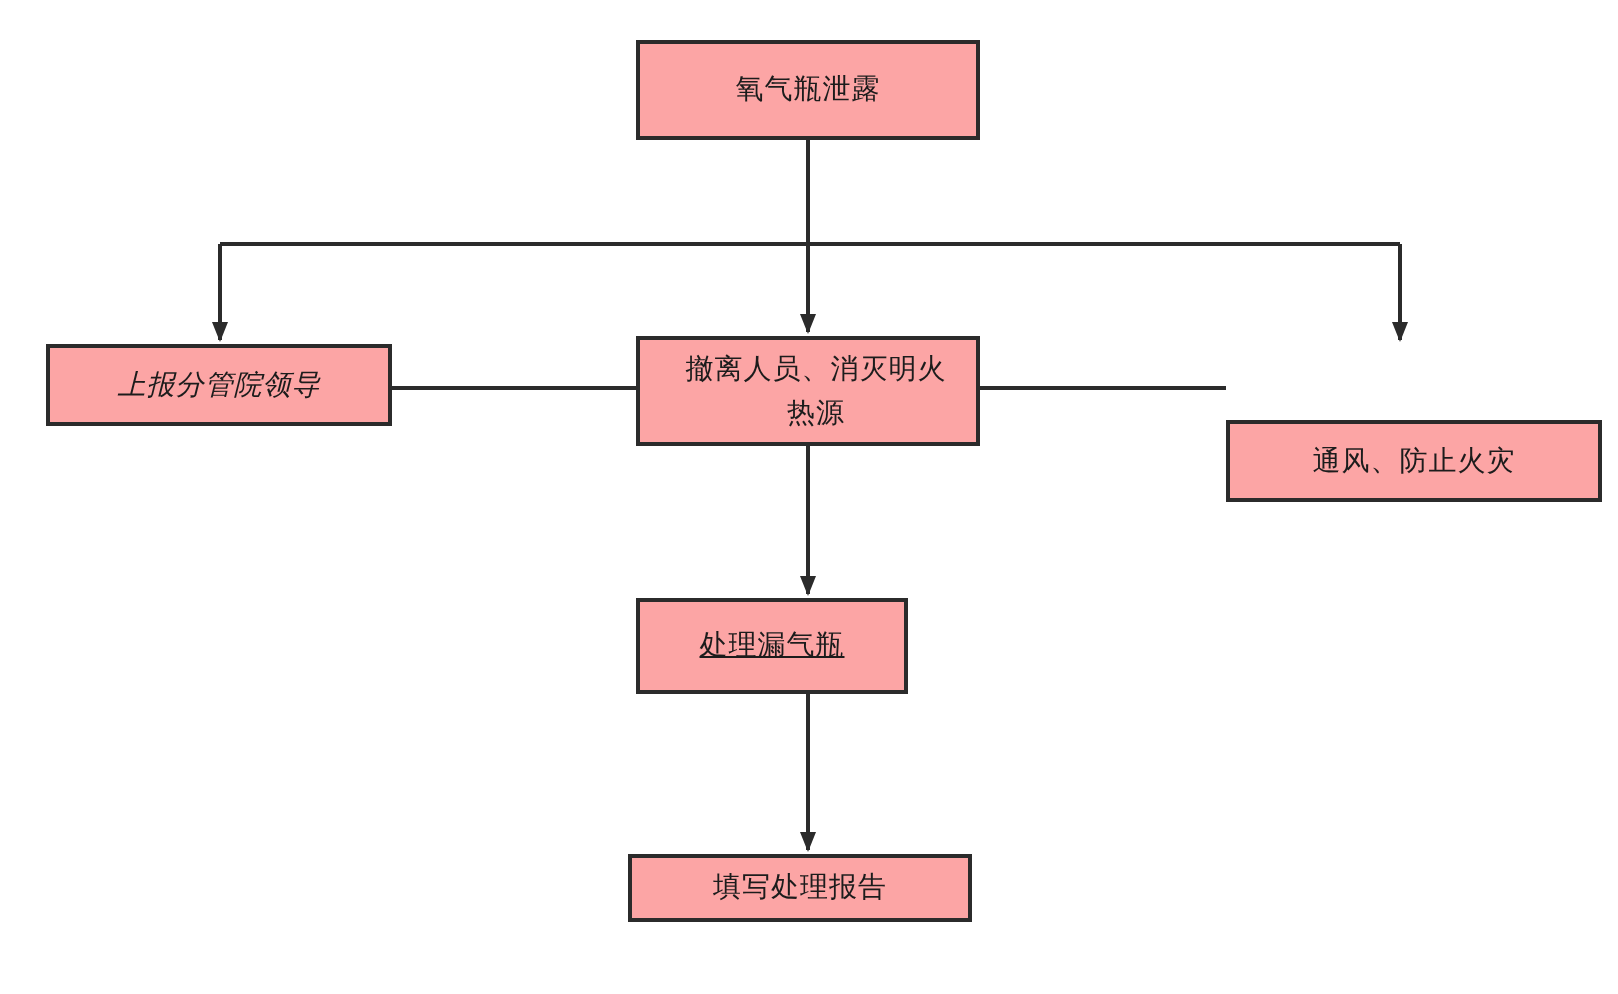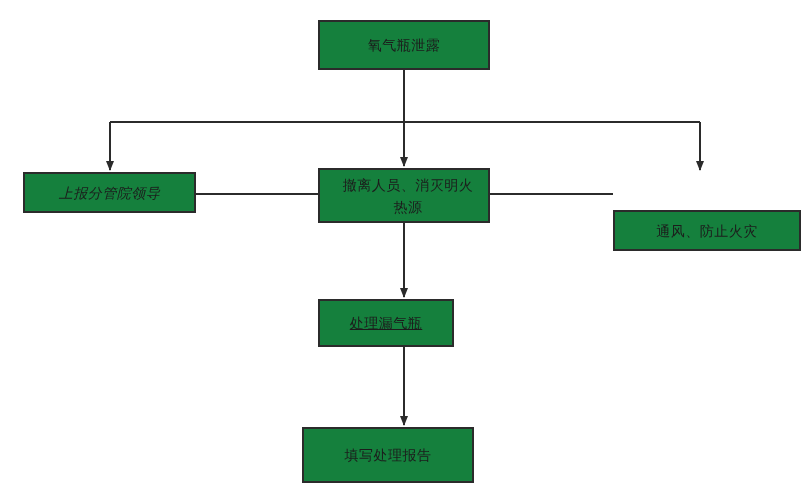--- a/index.html
+++ b/index.html
@@ -24,42 +24,42 @@
     left: 0;
     top: 0;
     width: 809px;
     height: 497px;
     pointer-events: none;
   }
   .node {
     position: absolute;
     box-sizing: border-box;
     border: 2px solid #2b2b2b;
-    background: #15803d;
+    background: #fca5a5;
     display: flex;
     align-items: center;
     justify-content: center;
     text-align: center;
     color: #1c1c1c;
     font-size: 14px;
     line-height: 22px;
     letter-spacing: 0.5px;
     padding: 2px 8px;
   }
   .node-label {
     display: block;
     white-space: pre-line;
   }
   
   #node-leak       { left: 318px; top: 20px;  width: 172px; height: 50px; }
   #node-report-ld  { left: 23px;  top: 172px; width: 173px; height: 41px; font-style: italic; }
   #node-evacuate   { left: 318px; top: 168px; width: 172px; height: 55px; padding-left: 16px; }
   #node-ventilate  { left: 613px; top: 172px; width: 188px; height: 41px; margin-top: 38px; }
   #node-handle     { left: 318px; top: 299px; width: 136px; height: 48px; text-decoration: underline; }
-  #node-fill-form  { left: 302px; top: 427px; width: 172px; height: 56px; }
+  #node-fill-form  { left: 314px; top: 427px; width: 172px; height: 34px; }
 </style>
 </head>
 <body>
 
 <div id="canvas">
 
   <svg id="edges" viewBox="0 0 809 497" width="809" height="497" xmlns="http://www.w3.org/2000/svg">
     <defs>
       <marker id="arrowhead" markerWidth="10" markerHeight="8" refX="9" refY="4" orient="auto" markerUnits="userSpaceOnUse">
         <path d="M0,0 L10,4 L0,8 Z" fill="#2b2b2b"></path>

